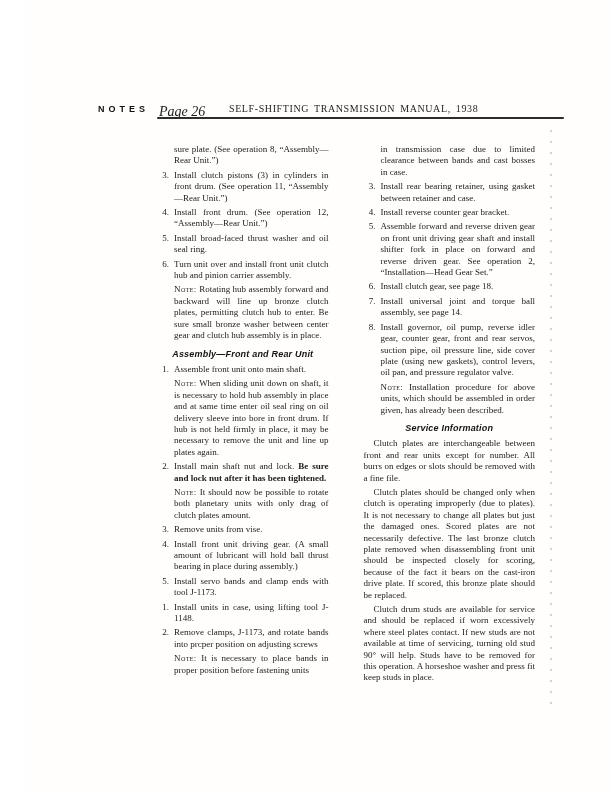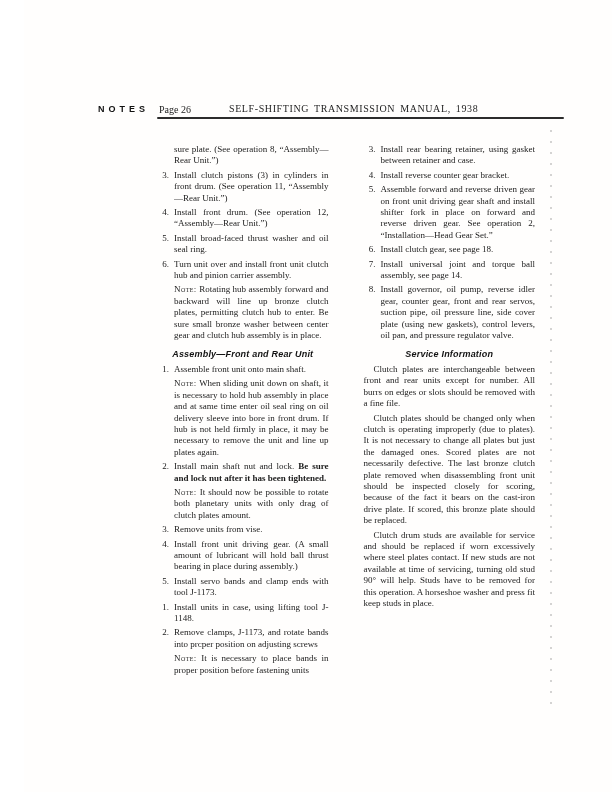--- a/index.html
+++ b/index.html
@@ -5,21 +5,21 @@
   html,body{margin:0;padding:0;}
   body{width:612px;height:792px;background:#ffffff;position:relative;
        font-family:"Liberation Serif",serif;color:#1b1b1b;
        -webkit-font-smoothing:antialiased;}
   .sheet{position:absolute;inset:0;background:#fffefd;margin-left:24px;}
 
   
   .hdr-notes{position:absolute;left:74px;top:104px;
      font-family:"Liberation Sans",sans-serif;font-weight:bold;
      font-size:9px;letter-spacing:4px;color:#111;}
-  .hdr-page{position:absolute;left:135px;top:104px;font-size:10px;color:#222;}
+  .hdr-page{position:absolute;left:135px;top:104px;font-size:14px;color:#222;font-style:italic;}
   .hdr-title{position:absolute;left:205px;top:103px;font-size:10px;
      letter-spacing:0.6px;color:#1e1e1e;word-spacing:2px;}
   .hdr-rule{position:absolute;left:133px;top:117px;width:407px;height:2px;
      background:#2c2c2c;border-radius:1px;}
 
   
   .cols{position:absolute;left:133px;top:144px;width:378px;display:flex;gap:35px;}
   .col{width:177px;font-size:9px;line-height:11.4px;text-align:justify;
        text-justify:inter-word;hyphens:auto;}
 
@@ -123,20 +123,21 @@
         <span class="txt">Remove clamps, J-1173, and rotate bands into prcper position on adjusting screws</span>
       </p>
 
       <p class="note">
         <span class="sc">Note:</span>
         <span>It is necessary to place bands in proper position before fastening units</span>
       </p>
     </div>
 
     <div class="col">
+      <p class="cont">in transmission case due to limited clearance between bands and cast bosses in case.</p>
 
       <p class="item">
         <span class="num">3.</span>
         <span class="txt">Install rear bearing retainer, using gasket between retainer and case.</span>
       </p>
       <p class="item">
         <span class="num">4.</span>
         <span class="txt">Install reverse counter gear bracket.</span>
       </p>
       <p class="item">
@@ -149,20 +150,24 @@
       </p>
       <p class="item">
         <span class="num">7.</span>
         <span class="txt">Install universal joint and torque ball assembly, see page 14.</span>
       </p>
       <p class="item">
         <span class="num">8.</span>
         <span class="txt">Install governor, oil pump, reverse idler gear, counter gear, front and rear servos, suction pipe, oil pressure line, side cover plate (using new gaskets), control levers, oil pan, and pressure regulator valve.</span>
       </p>
 
+      <p class="note">
+        <span class="sc">Note:</span>
+        <span>Installation procedure for above units, which should be assembled in order given, has already been described.</span>
+      </p>
 
       <p class="shead">Service Information</p>
 
       <p class="ipara">Clutch plates are interchangeable between front and rear units except for number.  All burrs on edges or slots should be removed with a fine file.</p>
       <p class="ipara">Clutch plates should be changed only when clutch is operating improperly (due to plates).  It is not necessary to change all plates but just the damaged ones.  Scored plates are not necessarily defective.  The last bronze clutch plate removed when disassembling front unit should be inspected closely for scoring, because of the fact it bears on the cast-iron drive plate. If scored, this bronze plate should be replaced.</p>
       <p class="ipara">Clutch drum studs are available for service and should be replaced if worn excessively where steel plates contact.  If new studs are not available at time of servicing, turning old stud 90° will help.  Studs have to be removed for this operation.  A horseshoe washer and press fit keep studs in place.</p>
     </div>
 
   </div>
 

